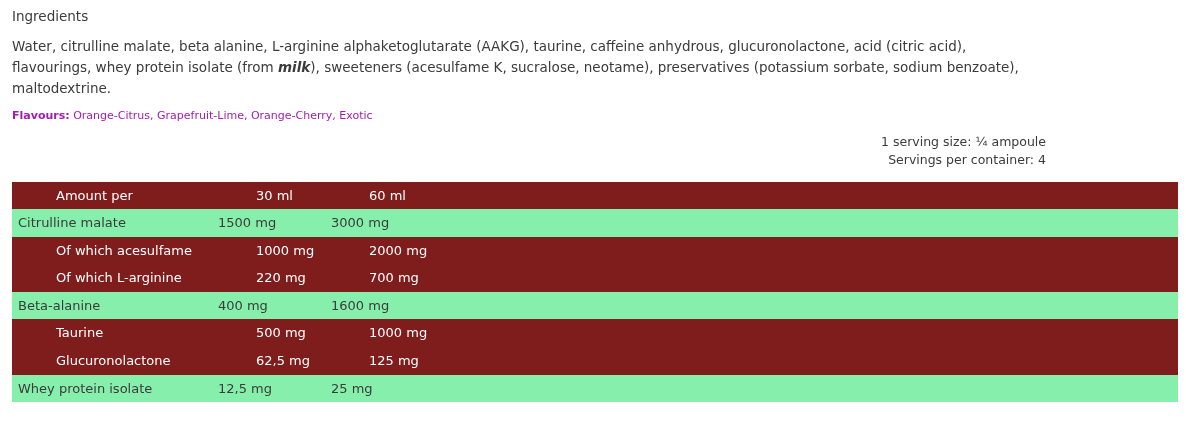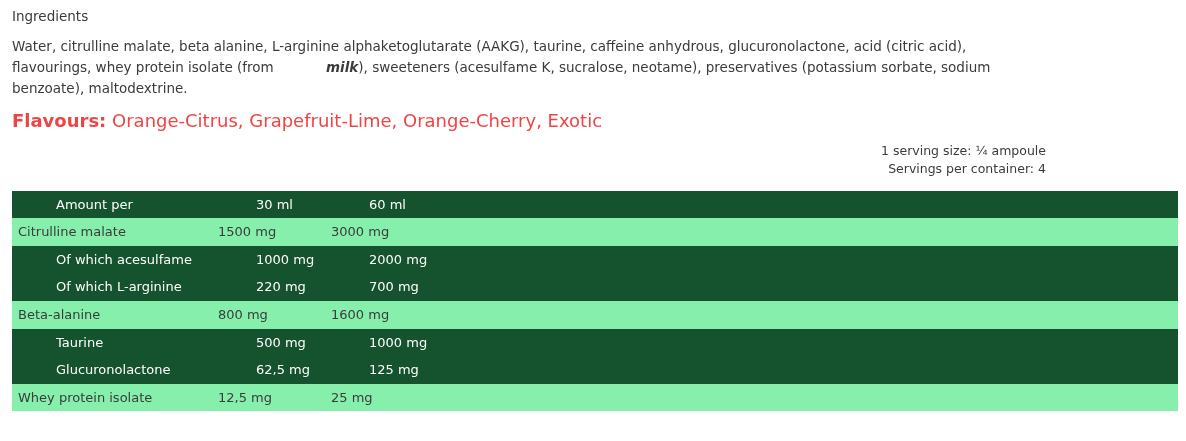--- a/index.html
+++ b/index.html
@@ -30,25 +30,24 @@
   }
   .ingredients {
     font-size: 13.5px;
     color: #3b3b3b;
     line-height: 1.55;
     margin: 0 0 10px 2px;
     max-width: 1165px;
   }
   .ingredients em {
     font-weight: bold;
-    margin-left: 48px;
   }
   .flavours {
-    font-size: 18px;
-    color: #ef4444;
+    font-size: 11px;
+    color: #a21caf;
     margin: 8px 0 10px 2px;
     line-height: 1.3;
   }
   .flavours .lbl {
     font-weight: bold;
   }
   .serving-block {
     font-size: 12.5px;
     color: #3b3b3b;
     line-height: 1.45;
@@ -66,21 +65,21 @@
     font-size: 13px;
     font-weight: normal;
     text-align: left;
     vertical-align: middle;
     line-height: 1.2;
   }
   table.nutrition col.c0 { width: 200px; }
   table.nutrition col.c1 { width: 113px; }
   table.nutrition col.c2 { width: 853px; }
   tr.shaded td, tr.shaded th {
-    background: #14532d;
+    background: #7f1d1d;
     color: #ffffff;
     padding-left: 44px;
   }
   tr.plain td {
     background: #86efac;
     color: #3b3b3b;
   }
   tr.tall td {
     height: 36px;
   }
@@ -131,21 +130,21 @@
           <td>1000 mg</td>
           <td>2000 mg</td>
         </tr>
         <tr class="shaded">
           <td class="label-cell">Of which L-arginine</td>
           <td>220 mg</td>
           <td>700 mg</td>
         </tr>
         <tr class="plain">
           <td class="label-cell">Beta-alanine</td>
-          <td>800 mg</td>
+          <td>400 mg</td>
           <td>1600 mg</td>
         </tr>
         <tr class="shaded">
           <td class="label-cell">Taurine</td>
           <td>500 mg</td>
           <td>1000 mg</td>
         </tr>
         <tr class="shaded">
           <td class="label-cell">Glucuronolactone</td>
           <td>62,5 mg</td>

